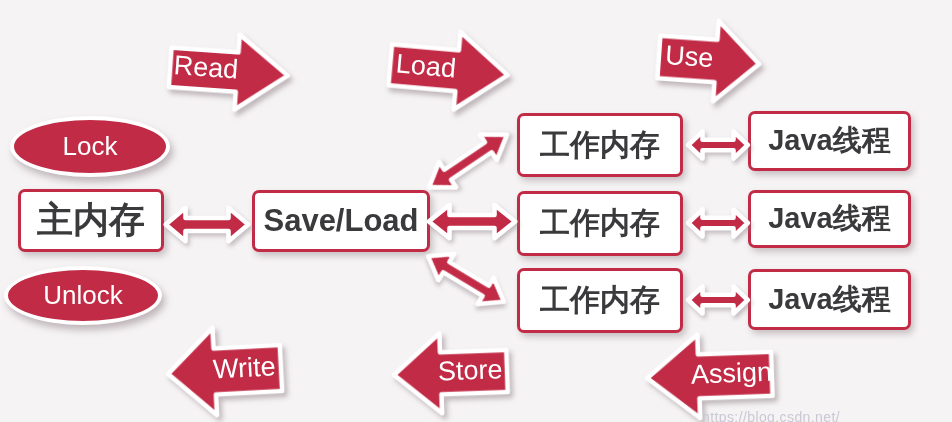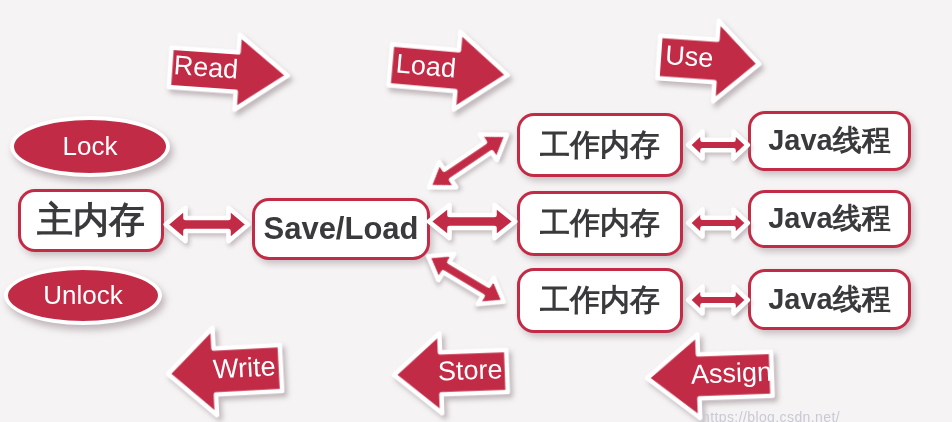--- a/index.html
+++ b/index.html
@@ -6,21 +6,21 @@
   :root { --red:#c22b46; --ink:#3a3a3c; --bg:#f5f3f4; }
   body { background:#ffffff; }
   .canvas {
     position:relative; width:952px; height:422px;
     background:var(--bg); overflow:hidden;
     font-family:"Liberation Sans", sans-serif;
   }
   
   .node {
     position:absolute; background:#ffffff;
-    border:3.5px solid var(--red); border-radius:17px;
+    border:3.5px solid var(--red); border-radius:7px;
     display:flex; align-items:center; justify-content:center;
     color:var(--ink); font-weight:bold;
     box-shadow:3px 4px 6px rgba(148,132,138,.45);
   }
   
   .badge {
     position:absolute; background:var(--red);
     border:4px solid #ffffff; border-radius:50%;
     display:flex; align-items:center; justify-content:center;
     color:#ffffff; font-size:26px;
@@ -78,21 +78,21 @@
     <span>Unlock</span>
   </div>
   <div class="badge" style="left:10px;top:116px;width:160px;height:61px;">
     <span>Lock</span>
   </div>
 
   <div class="node" style="left:18px;top:189px;width:146px;height:63px;font-size:36px;">
     <span>主内存</span>
   </div>
 
-  <div class="node" style="left:252px;top:190px;width:178px;height:62px;font-size:31px;margin-top:8px;">
+  <div class="node" style="left:252px;top:190px;width:178px;height:62px;font-size:31px;">
     <span>Save/Load</span>
   </div>
 
   <div class="node" style="left:517px;top:113px;width:166px;height:64px;font-size:30px;">
     <span>工作内存</span>
   </div>
   <div class="node" style="left:517px;top:191px;width:166px;height:65px;font-size:30px;">
     <span>工作内存</span>
   </div>
   <div class="node" style="left:517px;top:268px;width:166px;height:65px;font-size:30px;">

